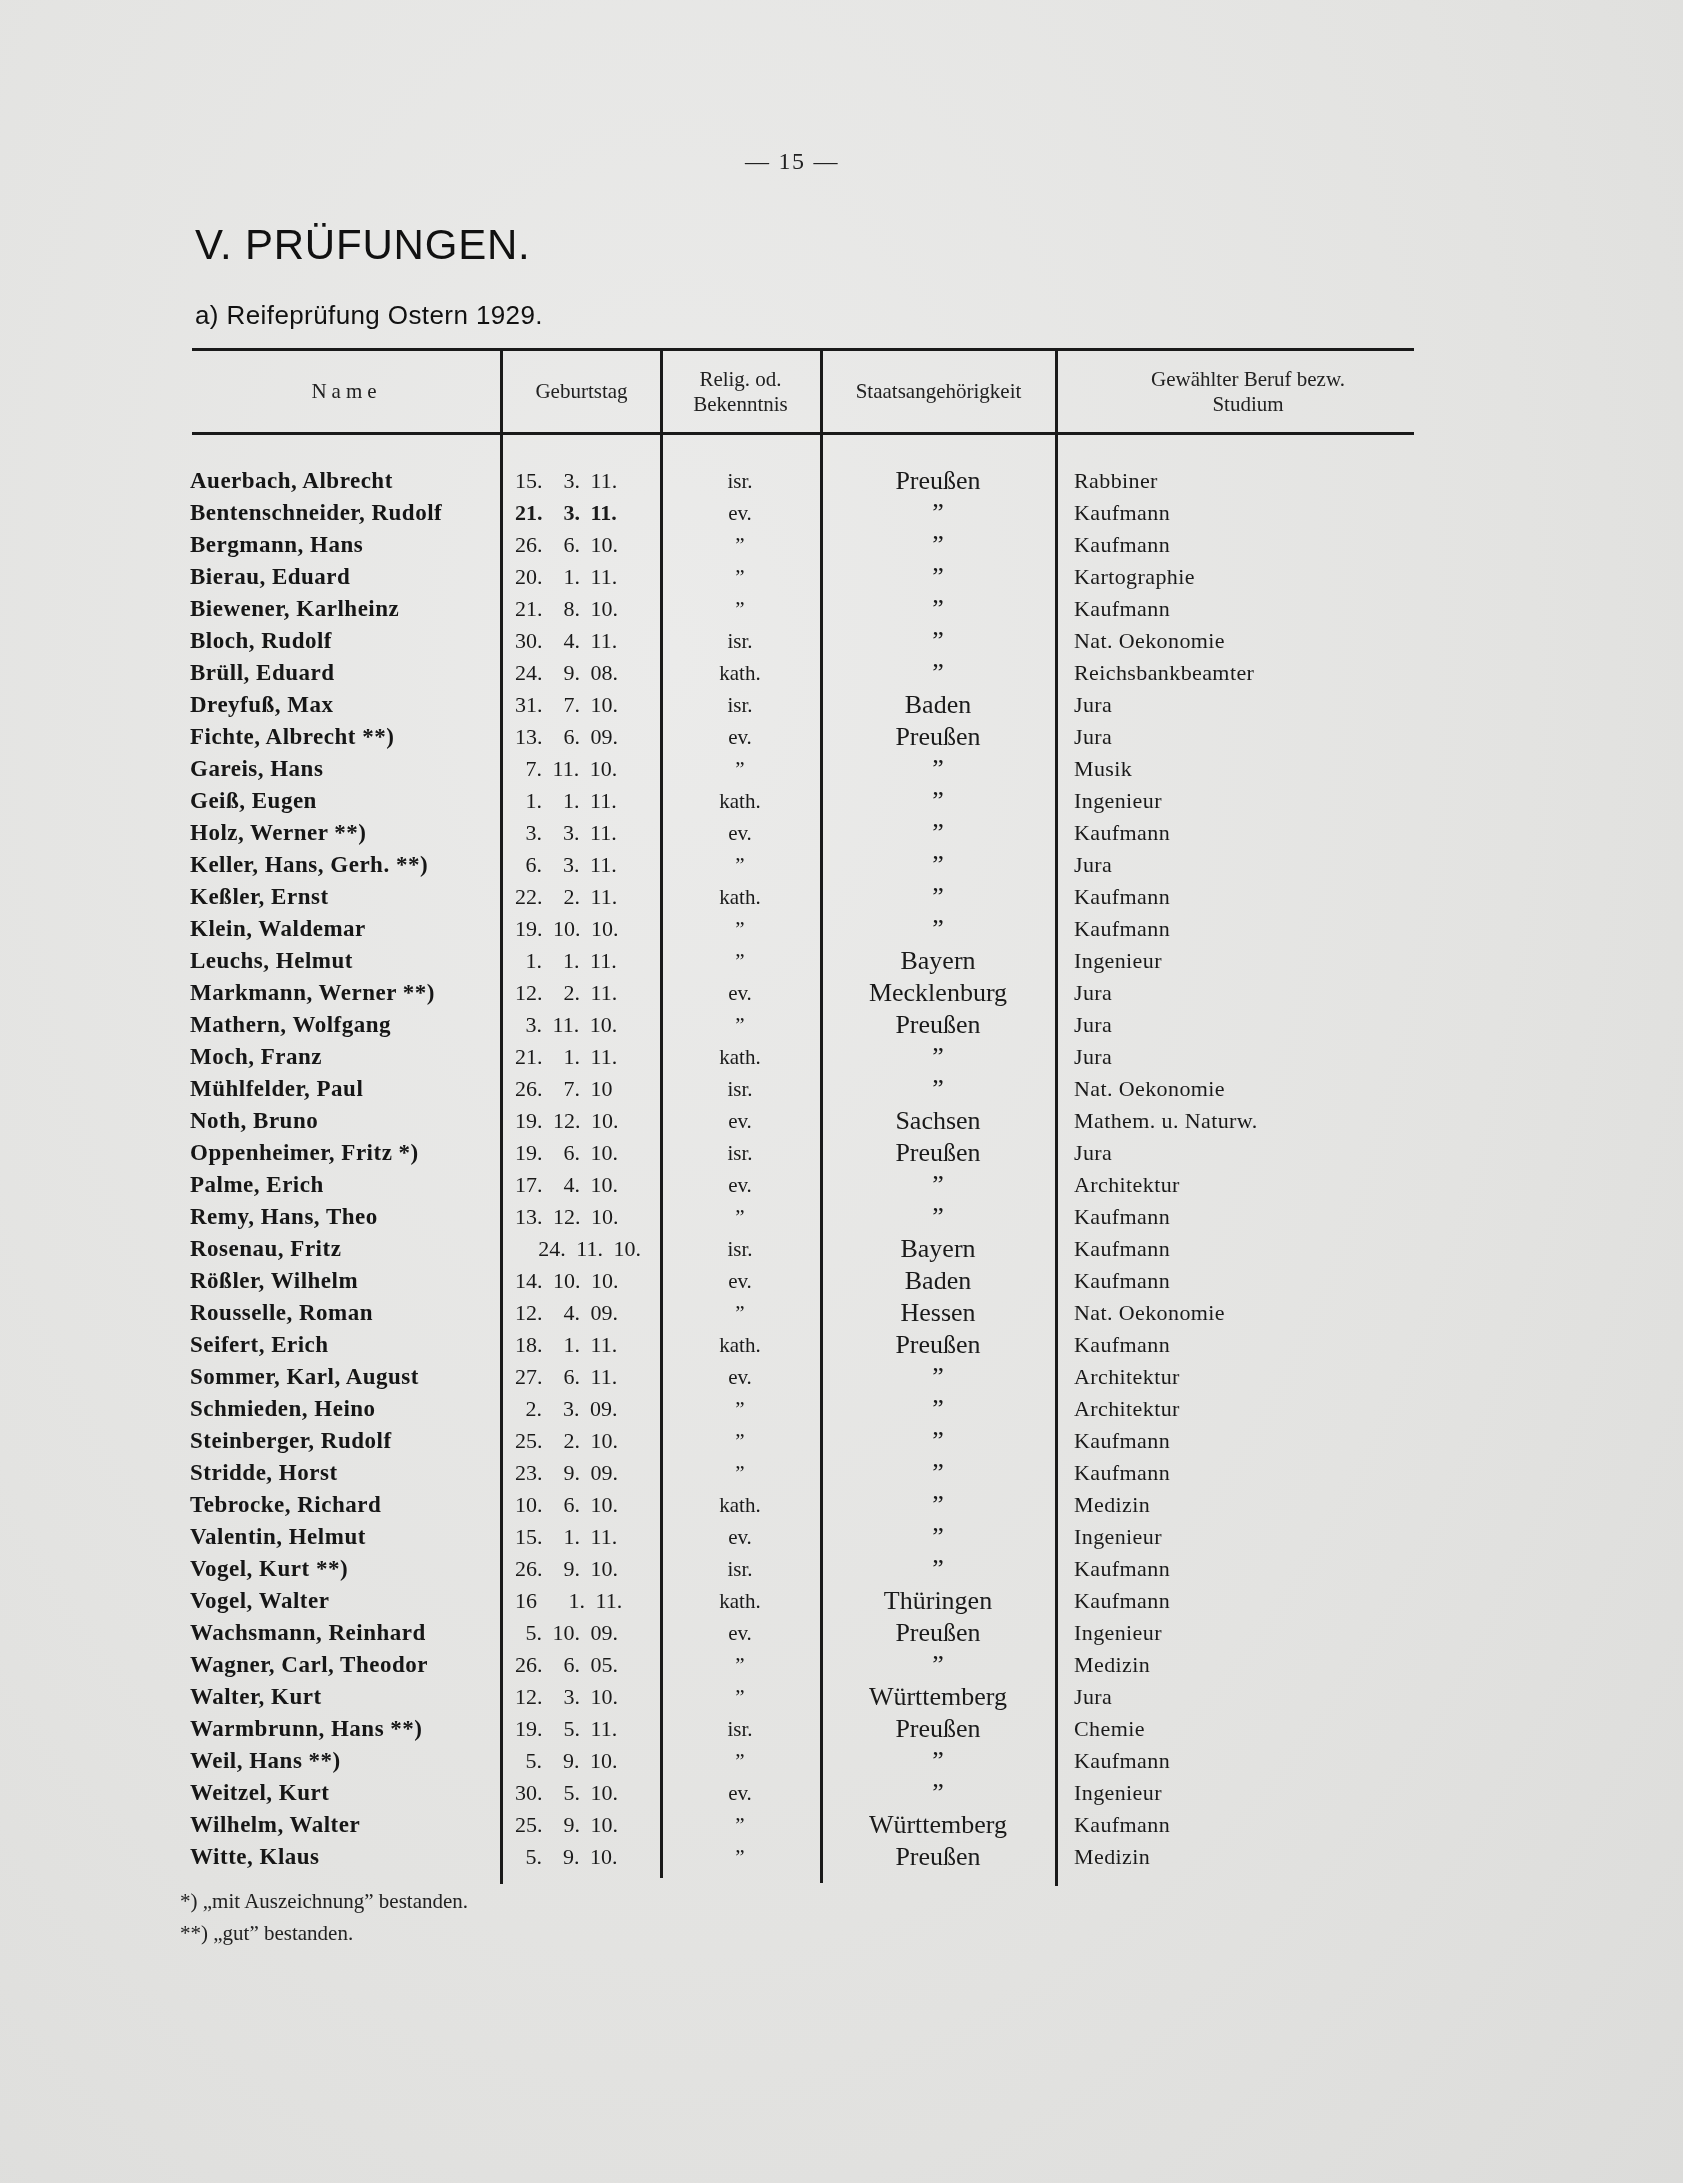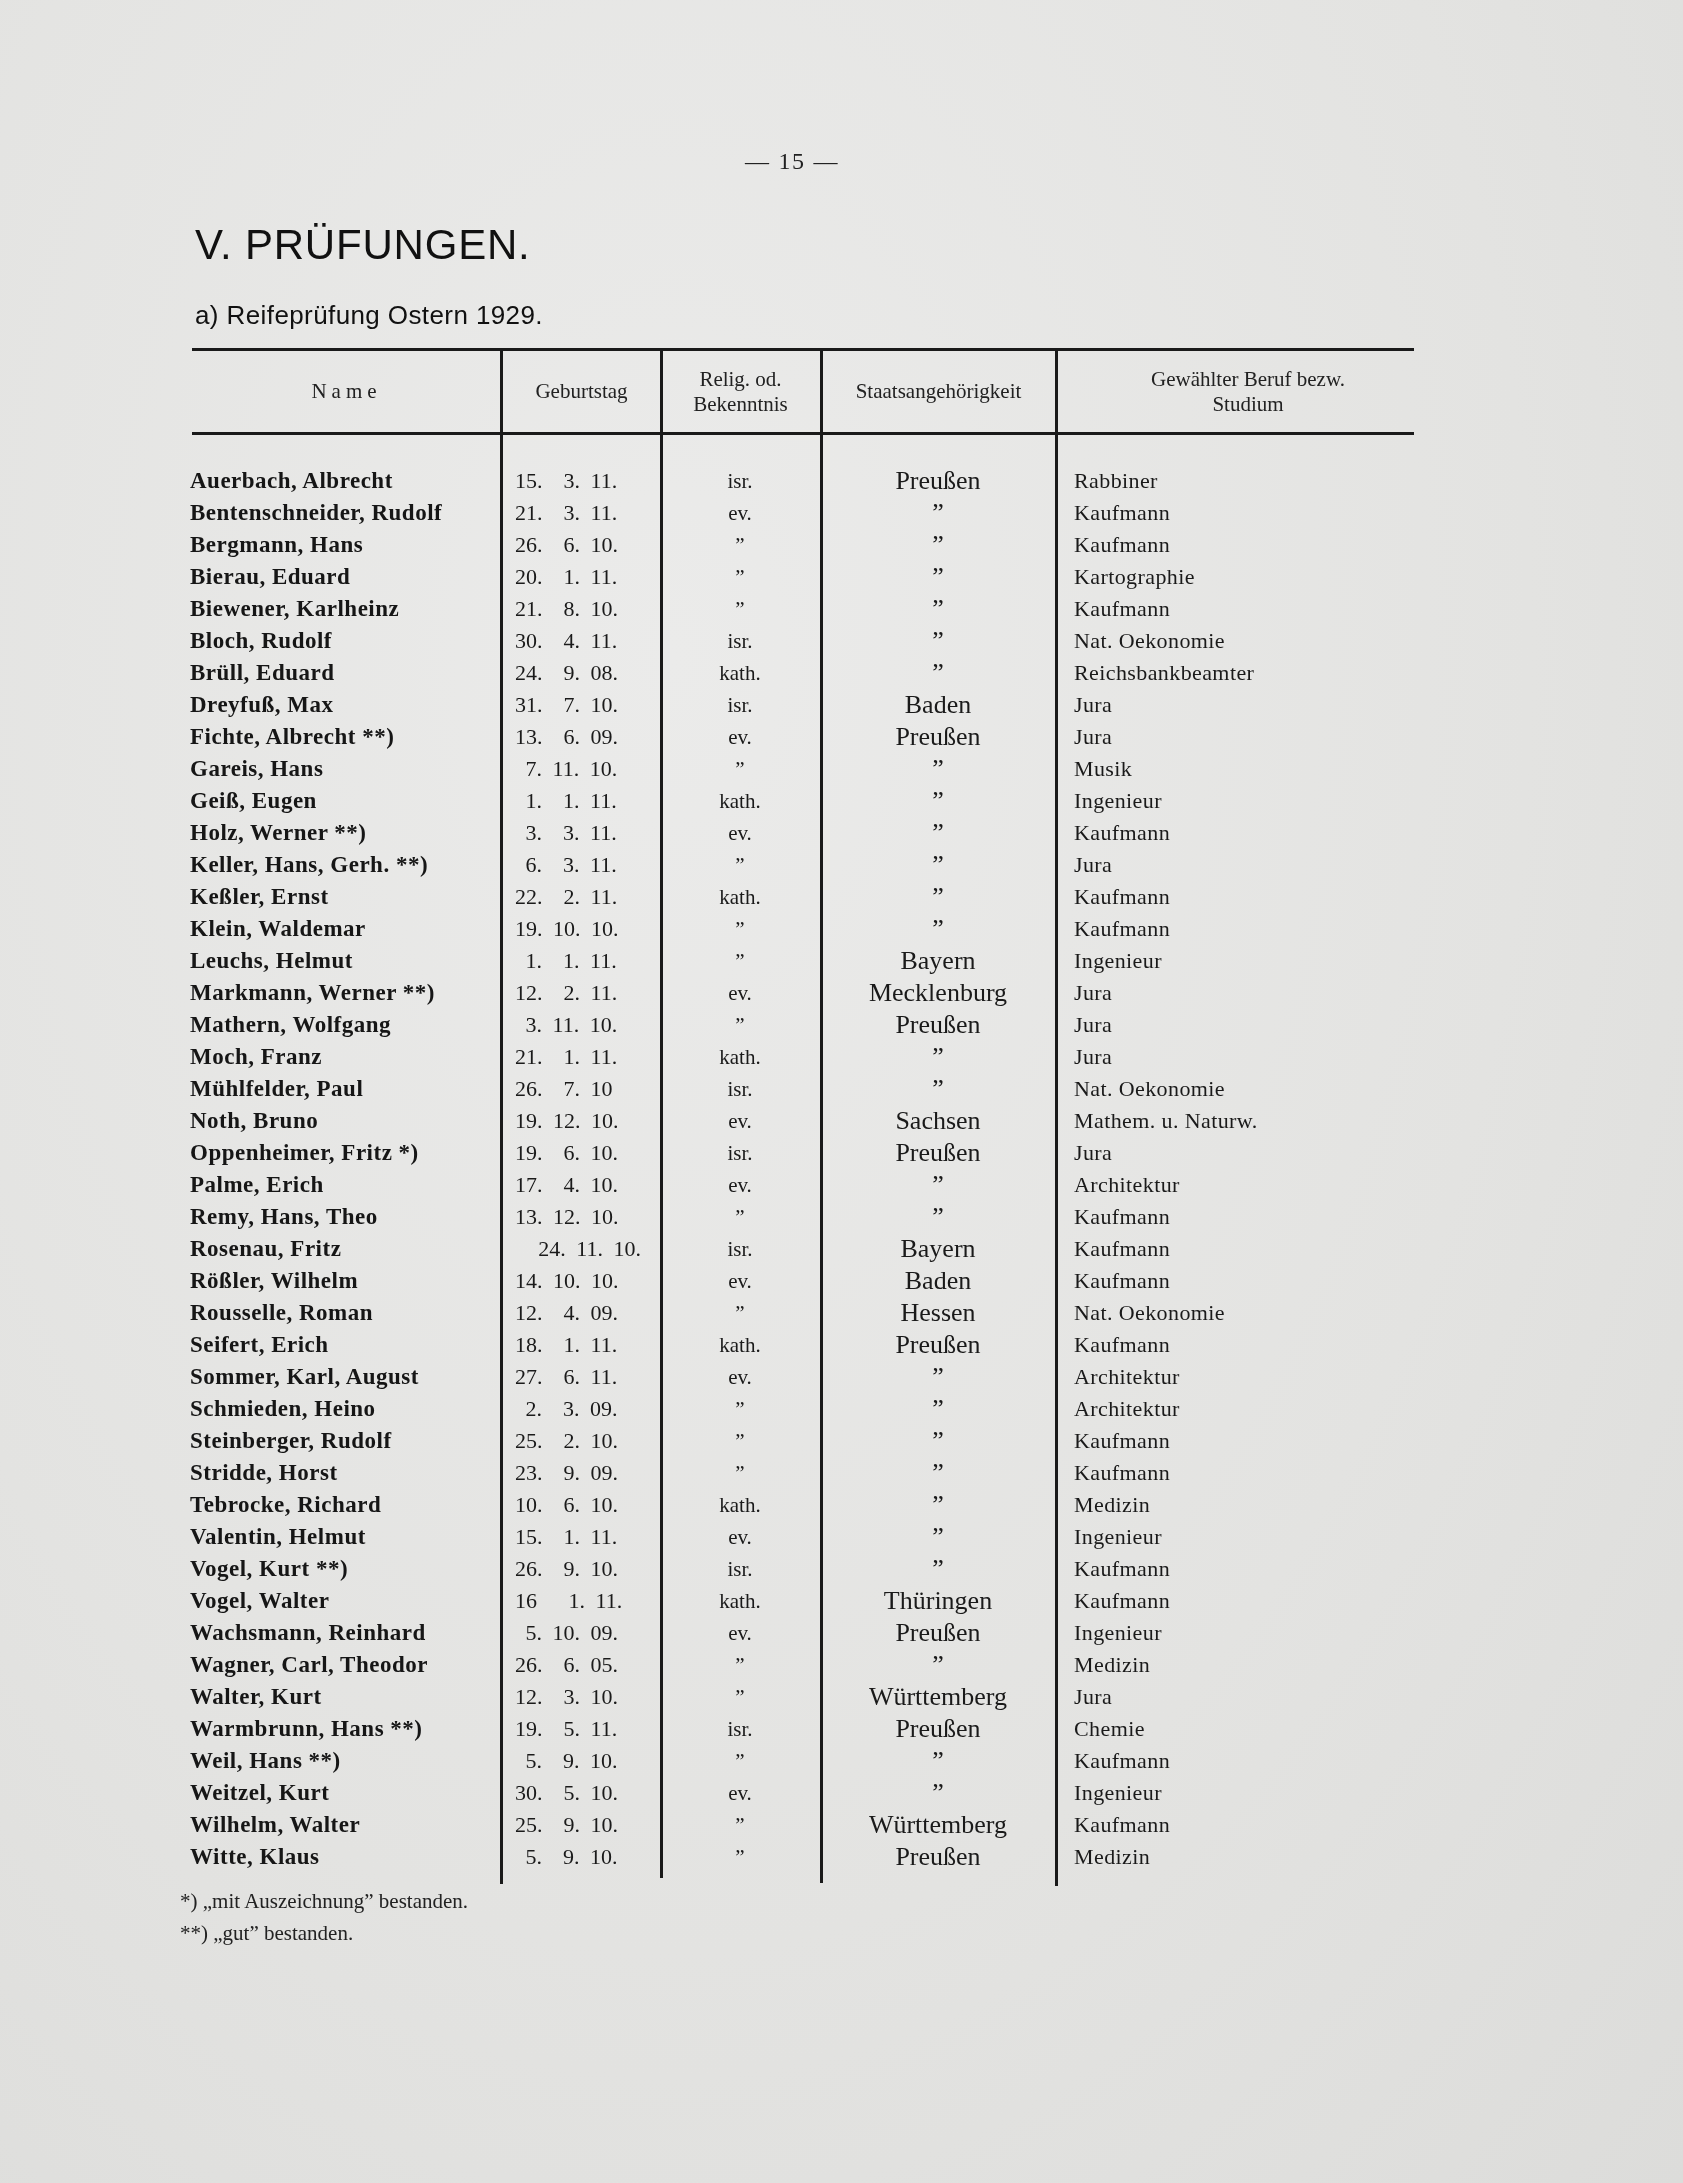--- a/index.html
+++ b/index.html
@@ -77,21 +77,21 @@
   <div class="rows" id="rows">
       <div class="row">
         <span class="cell c-name">Auerbach, Albrecht</span>
         <span class="cell c-birth" style="white-space: pre;">15.  3. 11.</span>
         <span class="cell c-rel">isr.</span>
         <span class="cell c-state">Preußen</span>
         <span class="cell c-job">Rabbiner</span>
       </div>
       <div class="row">
         <span class="cell c-name">Bentenschneider, Rudolf</span>
-        <span class="cell c-birth" style="white-space: pre;">21.  3. 11.</span>
+        <span class="cell c-birth" style="white-space: pre; font-weight: bold;">21.  3. 11.</span>
         <span class="cell c-rel">ev.</span>
         <span class="cell c-state">”</span>
         <span class="cell c-job">Kaufmann</span>
       </div>
       <div class="row">
         <span class="cell c-name">Bergmann, Hans</span>
         <span class="cell c-birth" style="white-space: pre;">26.  6. 10.</span>
         <span class="cell c-rel">”</span>
         <span class="cell c-state">”</span>
         <span class="cell c-job">Kaufmann</span>

